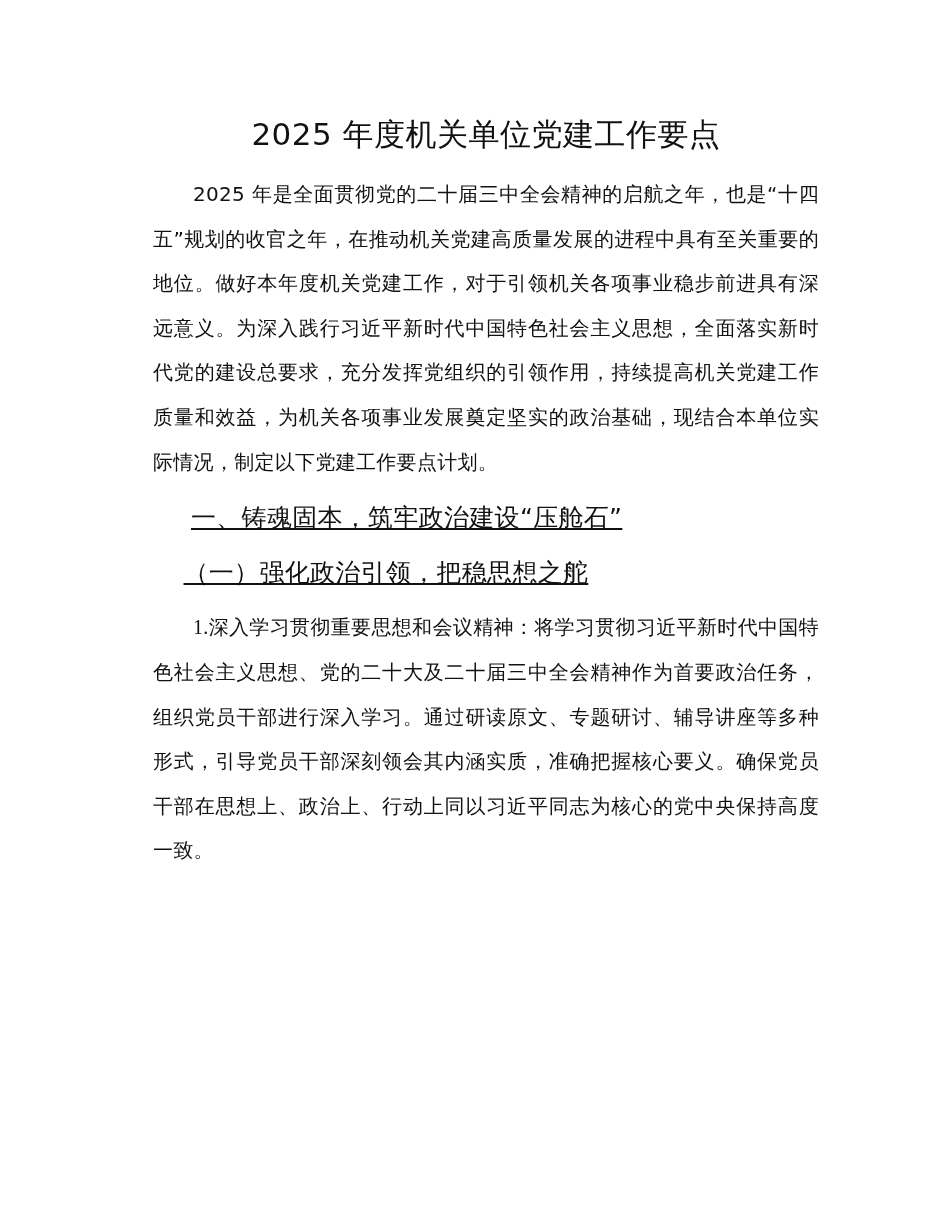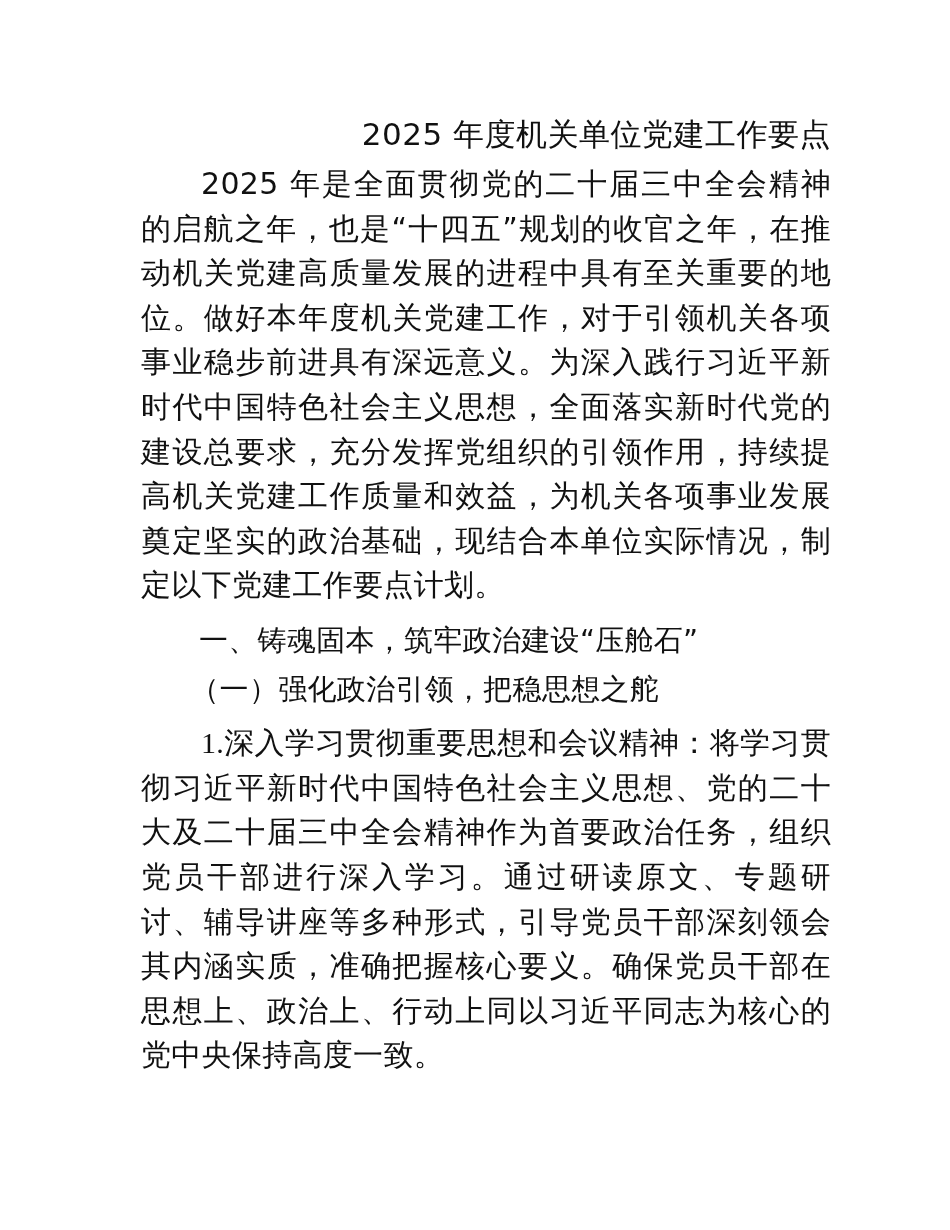--- a/index.html
+++ b/index.html
@@ -3,31 +3,31 @@
   <meta charset="utf-8">
   <style>
     html, body { margin: 0; padding: 0; background: #ffffff; }
     body { width: 950px; height: 1230px; position: relative; overflow: hidden; }
     .page {
       position: absolute; left: 141px; top: 108px; width: 690px;
       font-family: "DejaVu Sans", "Liberation Sans", sans-serif;
       color: #111111;
     }
     .title {
-      font-size: 31px; line-height: 52px; text-align: right;
+      font-size: 31px; line-height: 52px; text-align: center;
       margin: 0 0 2px 0; font-weight: normal; letter-spacing: 0.5px;
     }
     .para {
-      font-size: 30px; line-height: 44.6px; margin: 0;
+      font-size: 20px; line-height: 44.6px; margin: 12px;
       text-indent: 2em; text-align: justify; text-align-last: left;
       letter-spacing: 0.3px;
     }
-    .heading { font-size: 29px; line-height: 44.6px; margin: 0; text-indent: 2em; letter-spacing: 0.3px; }
+    .heading { font-size: 25px; line-height: 44.6px; margin: 0; text-indent: 2em; letter-spacing: 0.3px; text-decoration: underline; }
     .heading.h1 { margin-top: 10px; }
-    .heading.h2 { margin-top: 4px; text-indent: 1.7em; }
+    .heading.h2 { margin-top: 10px; text-indent: 1.7em; }
     .para.p1 { margin-top: 10px; font-family: Liberation Serif, serif; }
     .para.p2 { margin-top: 10px; }
   </style>
 </head>
 <body>
 
 <div class="page">
   <h1 class="title">2025 年度机关单位党建工作要点</h1>
   <p class="para">2025 年是全面贯彻党的二十届三中全会精神的启航之年，也是“十四五”规划的收官之年，在推动机关党建高质量发展的进程中具有至关重要的地位。做好本年度机关党建工作，对于引领机关各项事业稳步前进具有深远意义。为深入践行习近平新时代中国特色社会主义思想，全面落实新时代党的建设总要求，充分发挥党组织的引领作用，持续提高机关党建工作质量和效益，为机关各项事业发展奠定坚实的政治基础，现结合本单位实际情况，制定以下党建工作要点计划。</p>
   <p class="heading h1">一、铸魂固本，筑牢政治建设“压舱石”</p>

